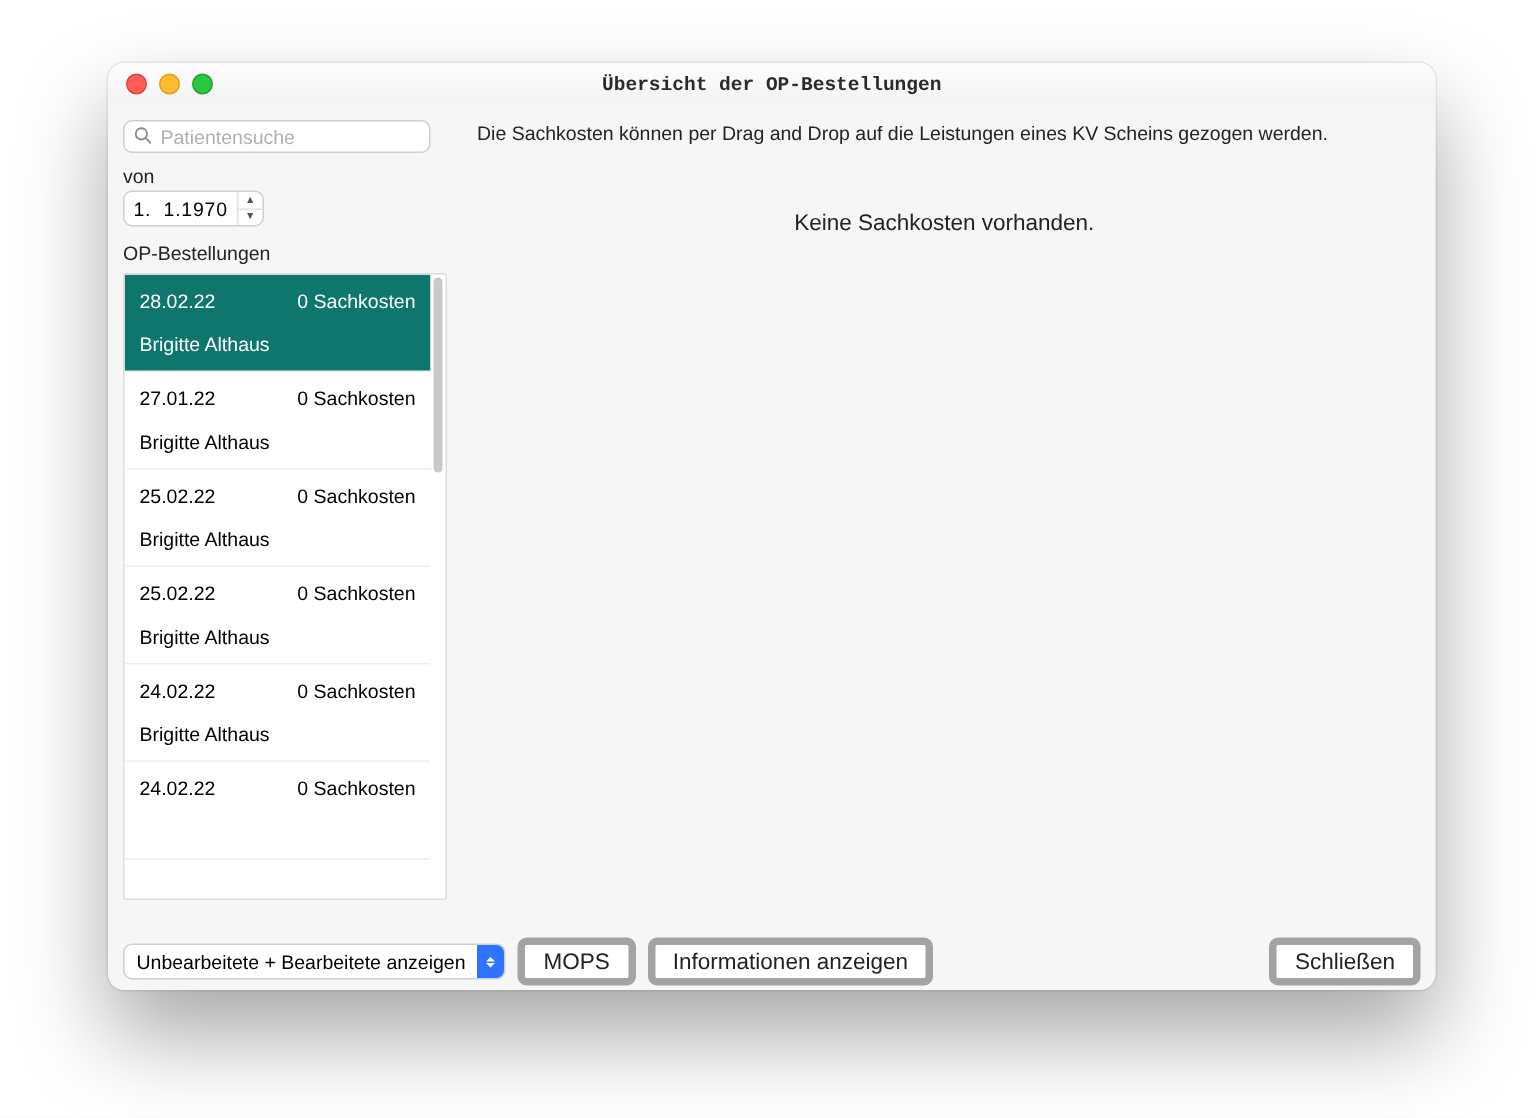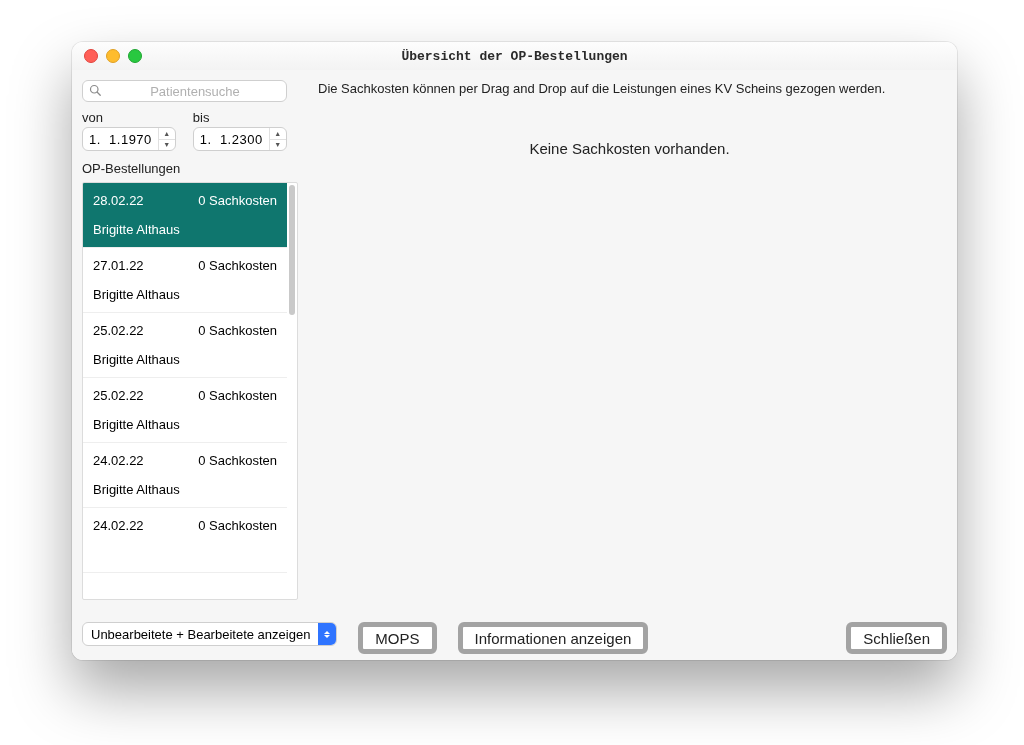--- a/index.html
+++ b/index.html
@@ -77,21 +77,20 @@
     align-items: center;
     padding: 0 6px;
     box-sizing: border-box;
     color: #9a9a9a;
   }
   .search svg { flex: 0 0 auto; margin-right: 4px; }
   .search input {
     border: none; outline: none; flex: 1;
     font-size: 13px; color: #404040;
     background: transparent;
-    text-align: center;
   }
   .search input::placeholder { color: #b0b0b0; }
   .date-row {
     display: flex;
     gap: 17px;
     margin-top: 8px;
   }
   .date-col { display: flex; flex-direction: column; }
   .date-col .lbl { font-size: 13px; color: #222; margin-bottom: 2px; }
   .stepper {
@@ -188,22 +187,23 @@
     font-size: 15px;
     color: #222;
     margin-top: 42px;
   }
   
   .bottombar {
     position: absolute;
     left: 0; right: 0; bottom: 0;
     height: 38px;
     display: flex;
+    align-items: center;
     padding: 0 10px;
-    gap: 21px;
+    gap: 8px;
   }
   .select {
     height: 22px;
     display: inline-flex;
     align-items: center;
     background: #fff;
     border: 1px solid #cfcfcf;
     border-radius: 6px;
     overflow: hidden;
   }
@@ -267,30 +267,20 @@
           </svg>
         </span>
         <input type="text" placeholder="Patientensuche" style="">
       </div>
 
       <div class="date-row">
         <div class="date-col">
           <span class="lbl">von</span>
           <div class="stepper">
             <span class="val">1.  1.1970</span>
-            <div class="spin">
-              <div>▲</div>
-              <div>▼</div>
-            </div>
-          </div>
-        </div>
-        <div class="date-col">
-          <span class="lbl">bis</span>
-          <div class="stepper">
-            <span class="val">1.  1.2300</span>
             <div class="spin">
               <div>▲</div>
               <div>▼</div>
             </div>
           </div>
         </div>
       </div>
 
       <div class="list-label">OP-Bestellungen</div>
 

